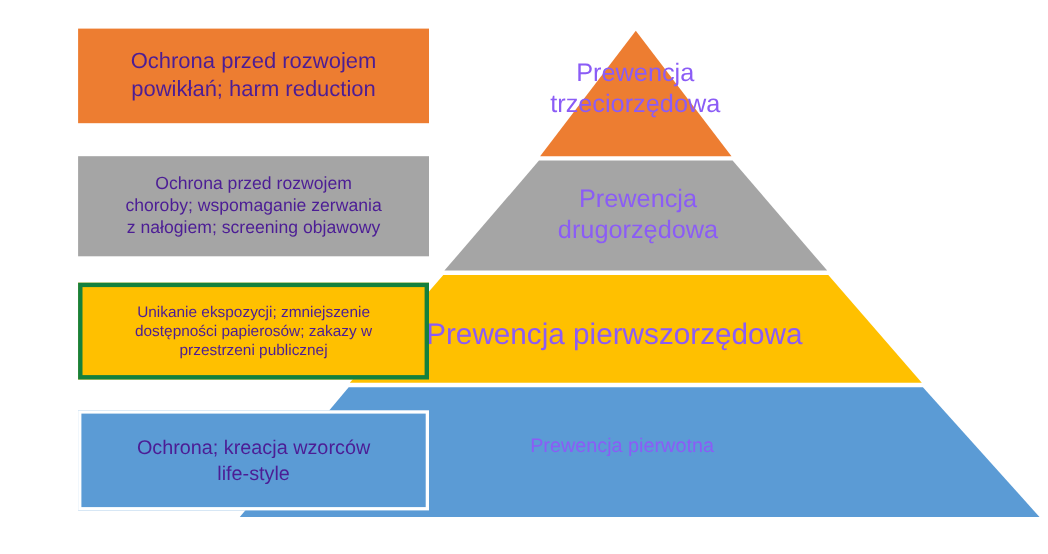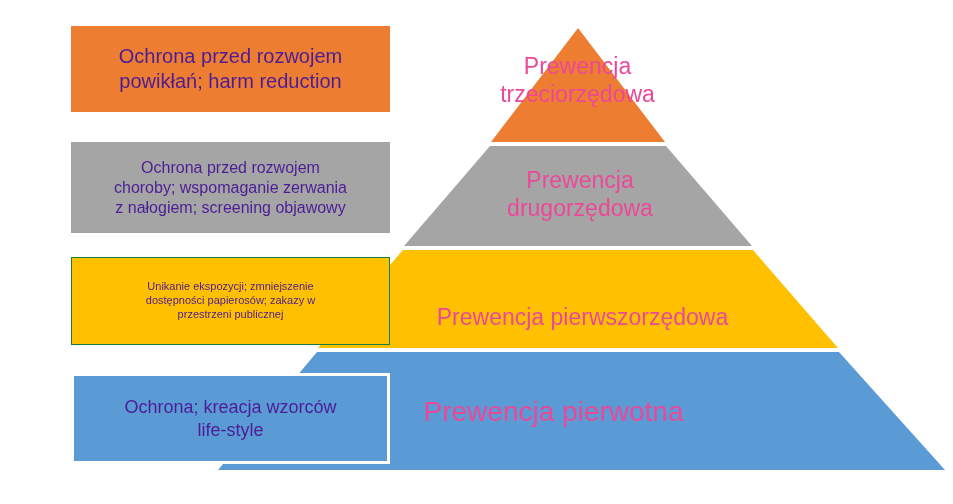--- a/index.html
+++ b/index.html
@@ -20,21 +20,21 @@
   #pyramid-svg {
     position: absolute;
     left: 0;
     top: 0;
     width: 953px;
     height: 504px;
   }
   .pyr-label {
     position: absolute;
     text-align: center;
-    color: #ec4899;
+    color: #8b5cf6;
     line-height: 1.22;
     white-space: pre-line;
     pointer-events: none;
   }
   .desc-box {
     position: absolute;
     box-sizing: border-box;
     display: flex;
     align-items: center;
     justify-content: center;
@@ -49,35 +49,35 @@
     font-size: 20px;
   }
   #desc-secondary {
     left: 71px;  top: 142px;  width: 319px; height: 91px;
     background: #A5A5A5;
     font-size: 16px;
   }
   #desc-primary {
     left: 71px;  top: 257px;  width: 319px; height: 88px;
     background: #FFC000;
-    border: 1px solid #15803d;
-    font-size: 11px;
+    border: 4px solid #15803d;
+    font-size: 14px;
     z-index: 6;
   }
   #desc-primordial {
     left: 71px;  top: 373px;  width: 319px; height: 91px;
     background: #5B9BD5;
     border: 3px solid #FFFFFF;
     font-size: 18px;
     z-index: 6;
   }
   #label-tertiary   { left: 455px; top: 52px;  width: 245px; font-size: 23px; }
   #label-secondary  { left: 430px; top: 166px; width: 300px; font-size: 23px; }
-  #label-primary    { left: 405px; top: 288px; width: 355px; font-size: 23px; margin-top: 15px; }
-  #label-primordial { left: 376px; top: 395px; width: 355px; font-size: 28px; }
+  #label-primary    { left: 381px; top: 288px; width: 355px; font-size: 27px; }
+  #label-primordial { left: 388px; top: 395px; width: 355px; font-size: 18px; }
 </style>
 </head>
 <body>
 
 <div id="canvas">
 
   <svg id="pyramid-svg" viewBox="0 0 953 504">
 
     <polygon points="317,352 839,352 945,470 218,470" fill="#5B9BD5"></polygon>
 

